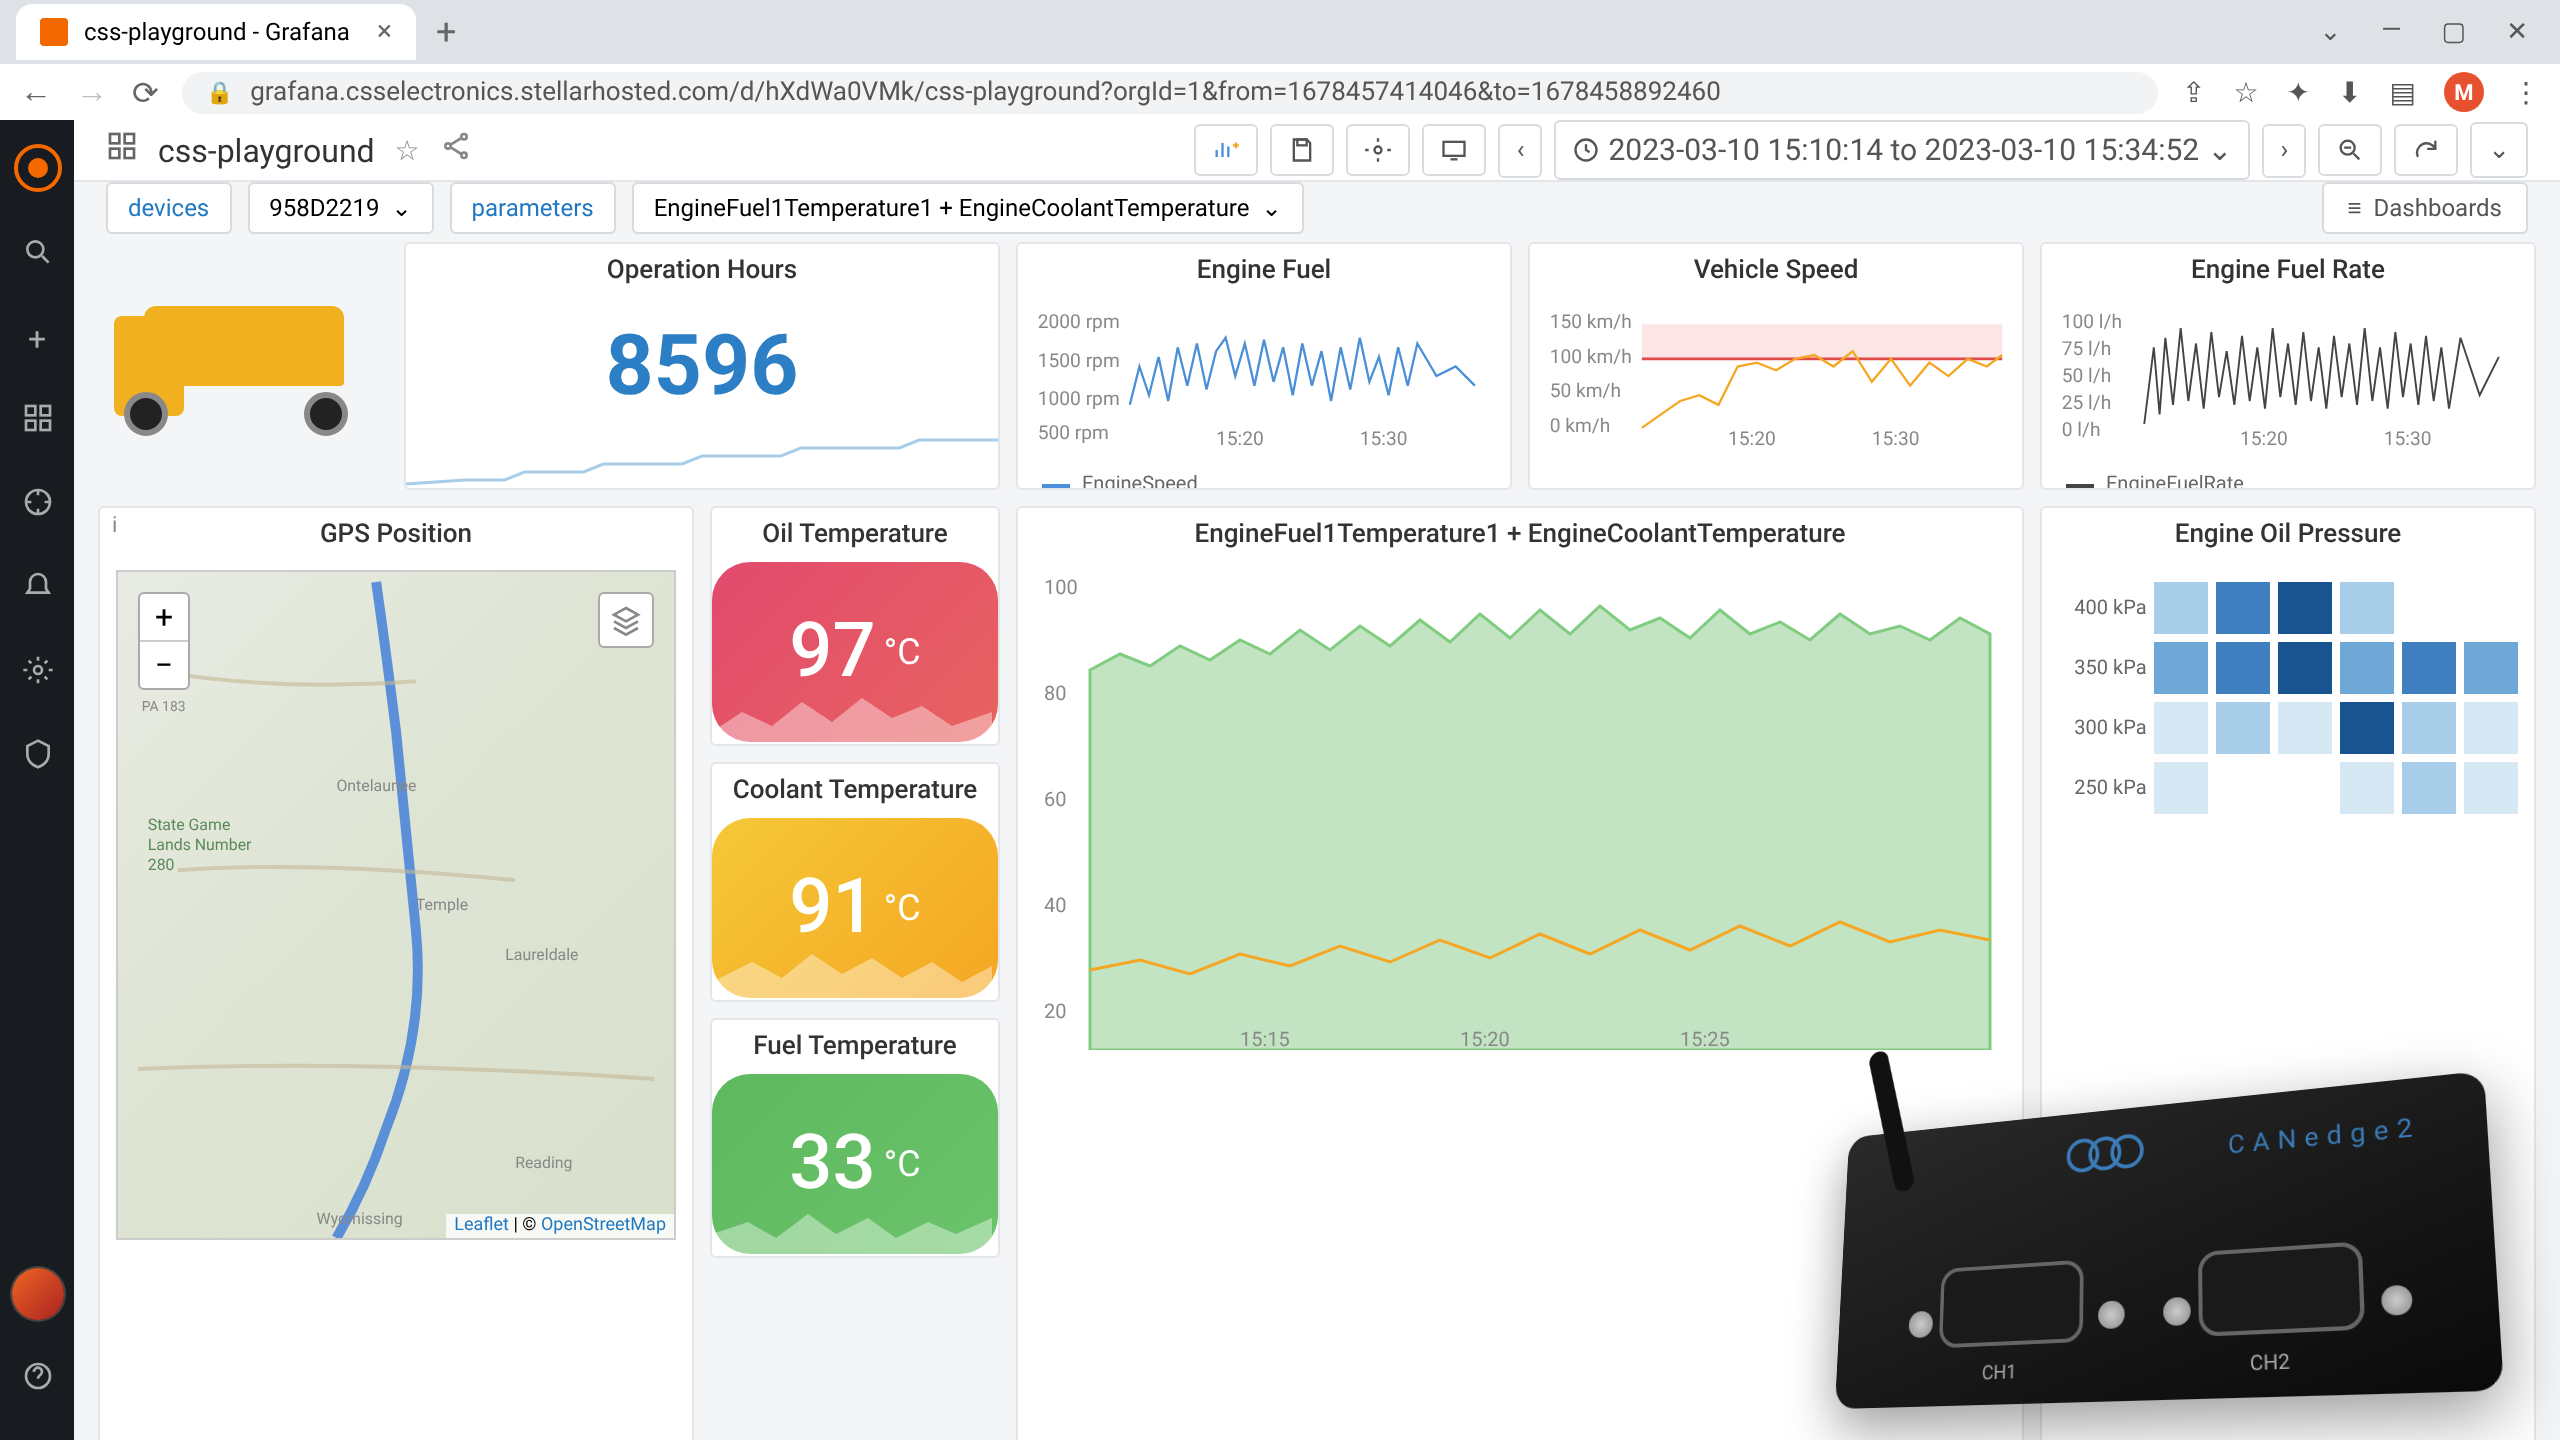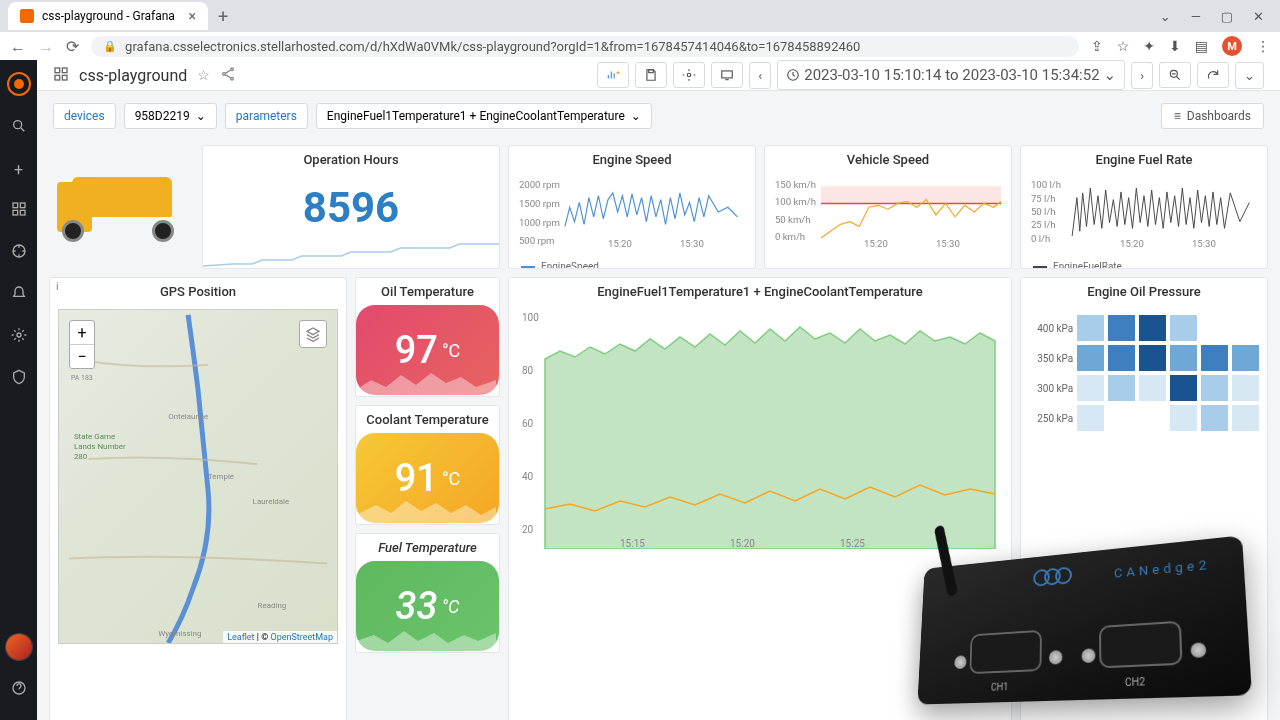--- a/index.html
+++ b/index.html
@@ -23,21 +23,21 @@
 
 
 .grafana { display: flex; height: 660px; }
 .sidebar { width: 48px; background: #181b1f; display: flex; flex-direction: column; align-items: center; padding-top: 12px; gap: 22px; }
 .sidebar-logo { width: 24px; height: 24px; border: 2px solid #f46800; border-radius: 50%; position: relative; }
 .sidebar-logo::after { content: ''; position: absolute; width: 10px; height: 10px; background: #f46800; border-radius: 50%; top: 5px; left: 5px; }
 .sidebar-icon { color: #aaa; font-size: 16px; cursor: pointer; }
 .sidebar-bottom { margin-top: auto; margin-bottom: 20px; display: flex; flex-direction: column; gap: 20px; align-items: center; }
 .user-avatar { width: 26px; height: 26px; border-radius: 50%; background: linear-gradient(135deg, #e62, #a22); box-shadow: 0 0 0 1px #444; }
 
-.main { flex: 1; display: flex; flex-direction: column; gap: 12px; }
+.main { flex: 1; display: flex; flex-direction: column; }
 .topbar { height: 44px; display: flex; align-items: center; padding: 0 16px; gap: 10px; background: #fff; border-bottom: 1px solid #e3e5e8; }
 .dash-icon { color: #666; font-size: 14px; }
 .dash-title { font-size: 16px; color: #333; }
 .star-icon, .share-icon { color: #888; font-size: 14px; cursor: pointer; }
 .topbar-right { margin-left: auto; display: flex; gap: 6px; align-items: center; }
 .tb-btn { border: 1px solid #d8dbde; background: #fff; border-radius: 3px; padding: 5px 8px; font-size: 13px; color: #555; cursor: pointer; display: flex; align-items: center; gap: 4px; }
 .time-range { font-size: 15px; }
 
 .toolbar { height: 42px; display: flex; align-items: center; padding: 0 16px; gap: 8px; background: #f4f5f6; }
 .var-pill { border: 1px solid #d8dbde; background: #fff; border-radius: 3px; padding: 5px 10px; font-size: 12px; display: flex; align-items: center; gap: 6px; }
@@ -77,21 +77,21 @@
 .map { position: relative; margin: 4px 8px; height: 335px; background: linear-gradient(135deg, #e8ebe3 0%, #dfe5d5 40%, #d8e0cc 100%); border: 1px solid #ccc; }
 .map-route { position: absolute; width: 100%; height: 100%; }
 .zoom-ctrl { position: absolute; top: 10px; left: 10px; background: #fff; border: 1px solid #aaa; border-radius: 3px; font-size: 16px; width: 26px; }
 .zoom-ctrl div { text-align: center; border-bottom: 1px solid #ccc; cursor: pointer; padding: 2px 0; }
 .layers-ctrl { position: absolute; top: 10px; right: 10px; background: #fff; border: 1px solid #aaa; border-radius: 3px; width: 28px; height: 28px; display: flex; align-items: center; justify-content: center; }
 .map-attrib { position: absolute; bottom: 0; right: 0; background: rgba(255,255,255,0.8); font-size: 9px; padding: 1px 4px; }
 .map-attrib a { color: #1f78c1; text-decoration: none; }
 
 .p-oiltemp { grid-column: 3 / 4; grid-row: 2 / 3; }
 .p-cooltemp { grid-column: 3 / 4; grid-row: 3 / 4; }
-.p-fueltemp { grid-column: 3 / 4; grid-row: 4 / 5; font-style: italic; }
+.p-fueltemp { grid-column: 3 / 4; grid-row: 4 / 5; }
 
 .gauge-body { height: 90px; display: flex; align-items: center; justify-content: center; position: relative; border-radius: 19px; }
 .gauge-oil { background: linear-gradient(135deg, #e24a6e, #e8635f); }
 .gauge-cool { background: linear-gradient(135deg, #f5c837, #f5a623); }
 .gauge-fuel { background: linear-gradient(135deg, #5eb85e, #6bc46b); }
 .gauge-val { font-size: 38px; color: #fff; font-weight: 500; }
 .gauge-unit { font-size: 18px; color: #fff; margin-left: 4px; }
 .gauge-spark { position: absolute; bottom: 0; left: 0; right: 0; height: 30px; opacity: 0.4; }
 
 .p-combined { grid-column: 4 / 6; grid-row: 2 / 6; }
@@ -314,21 +314,21 @@
 
       <div class="panel p-ophours">
         <div class="panel-title">Operation Hours</div>
         <div class="big-number">8596</div>
         <div class="sparkline"><svg viewBox="0 0 300 30" preserveAspectRatio="none">
               <path d="M0 28 L30 26 L50 26 L60 22 L90 22 L100 18 L140 18 L150 14 L190 14 L200 10 L250 10 L260 6 L300 6" stroke="#a8cde9" stroke-width="1.5" fill="none"></path>
             </svg></div>
       </div>
 
       <div class="panel p-engspeed">
-        <div class="panel-title">Engine Speed</div>
+        <div class="panel-title">Engine Fuel</div>
         <div class="mini-chart">
           <svg viewBox="0 0 240 72">
             <text x="2" y="10" class="axis-label">2000 rpm</text>
             <text x="2" y="30" class="axis-label">1500 rpm</text>
             <text x="2" y="50" class="axis-label">1000 rpm</text>
             <text x="2" y="68" class="axis-label">500 rpm</text>
             <path d="M50 50 L55 30 L60 45 L65 25 L70 48 L75 20 L80 40 L85 18 L90 42 L95 22 L100 15 L105 35 L110 18 L115 40 L120 16 L125 38 L130 20 L135 45 L140 18 L145 40 L150 22 L155 48 L160 20 L165 42 L170 15 L175 38 L180 25 L185 45 L190 20 L195 40 L200 18 L210 35 L220 30 L230 40" stroke="#4a8fd8" stroke-width="1.2" fill="none"></path>
             <text x="95" y="71" class="axis-label">15:20</text>
               <text x="170" y="71" class="axis-label">15:30</text>
           </svg>

